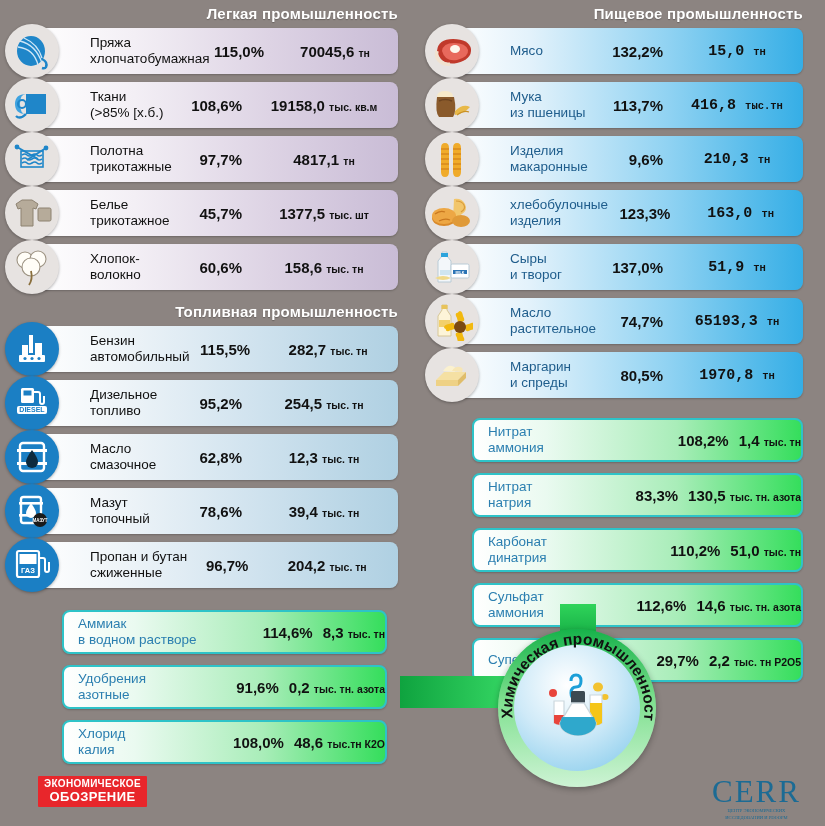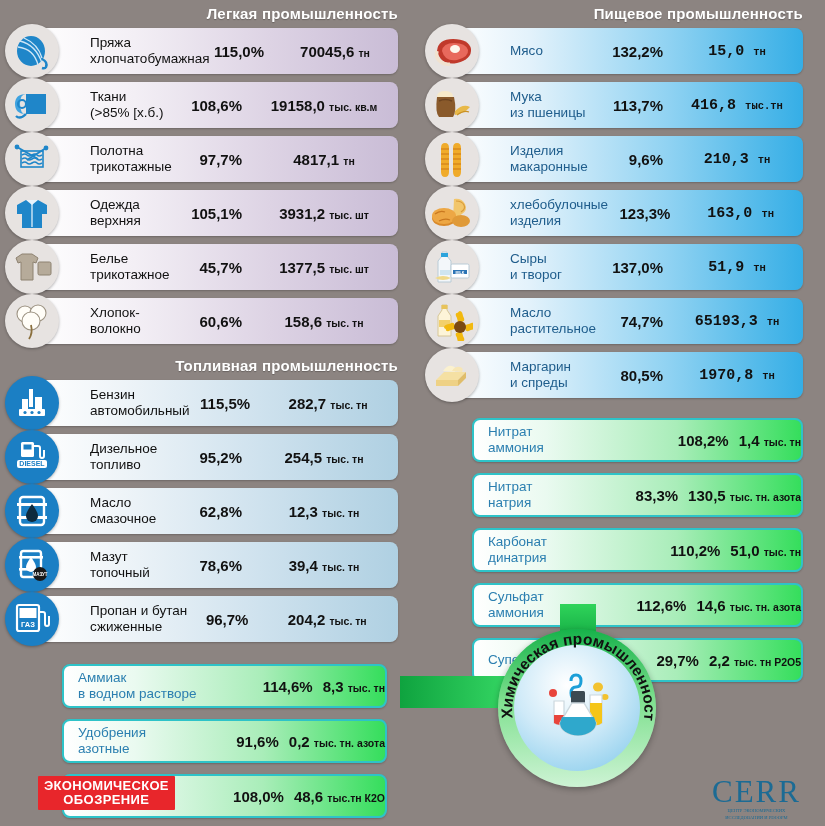--- a/index.html
+++ b/index.html
@@ -146,21 +146,21 @@
 
   
   .logo-eo{
     position:absolute;left:38px;top:776px;
     background:#e8262b;
     padding:3px 6px 4px 6px;
     border-radius:1px;
     text-align:center;
     line-height:1;
   }
-  .logo-eo .l1{color:#ffffff;font-size:13px;font-weight:bold;letter-spacing:.3px;display:block;}
+  .logo-eo .l1{color:#ffffff;font-size:10px;font-weight:bold;letter-spacing:.3px;display:block;}
   .logo-eo .l2{color:#ffffff;font-size:13px;font-weight:bold;letter-spacing:.4px;display:block;margin-top:1px;}
 
   .logo-cerr{
     position:absolute;left:712px;top:776px;
     text-align:center;
   }
   .logo-cerr .c1{
     font-family:"Liberation Serif","DejaVu Serif",serif;
     font-size:31px;color:#1c6b94;letter-spacing:2px;line-height:1;display:block;
   }
@@ -216,34 +216,20 @@
               <line x1="34" y1="9" x2="15" y2="21" stroke="#1f86c9" stroke-width="2"></line>
               <circle cx="5" cy="8" r="2.4" fill="#1f86c9"></circle>
               <circle cx="34" cy="9" r="2.4" fill="#1f86c9"></circle>
             </svg>
           </div>
           <div class="pad"></div>
           <div class="name">Полотна
 трикотажные</div>
           <div class="pct">97,7%</div>
           <div class="val"><span>4817,1</span> <span class="u">тн</span></div>
-        </div>
-        <div class="row light">
-          <div class="icon-wrap">
-            <svg width="40" height="40" viewBox="0 0 40 40">
-              <path d="M14 7 h12 l9 5 v9 h-5 v14 h-20 v-14 h-5 v-9 z" fill="#1f86c9"></path>
-              <path d="M20 7 v27" stroke="#bcdcf2" stroke-width="1.6"></path>
-              <path d="M14 7 l6 5 l6 -5" fill="#e9f3fb"></path>
-            </svg>
-          </div>
-          <div class="pad"></div>
-          <div class="name">Одежда
-верхняя</div>
-          <div class="pct">105,1%</div>
-          <div class="val"><span>3931,2</span> <span class="u">тыс. шт</span></div>
         </div>
         <div class="row light">
           <div class="icon-wrap">
             <svg width="42" height="38" viewBox="0 0 42 38">
               <path d="M5 10 l6 -4 h10 l6 4 l-2 5 l-3 -1 v18 h-12 v-18 l-3 1 z" fill="#b6ab9a" stroke="#8d8271" stroke-width="1"></path>
               <rect x="27" y="14" width="13" height="13" rx="1.5" fill="#b6ab9a" stroke="#8d8271" stroke-width="1"></rect>
             </svg>
           </div>
           <div class="pad"></div>
           <div class="name">Белье

